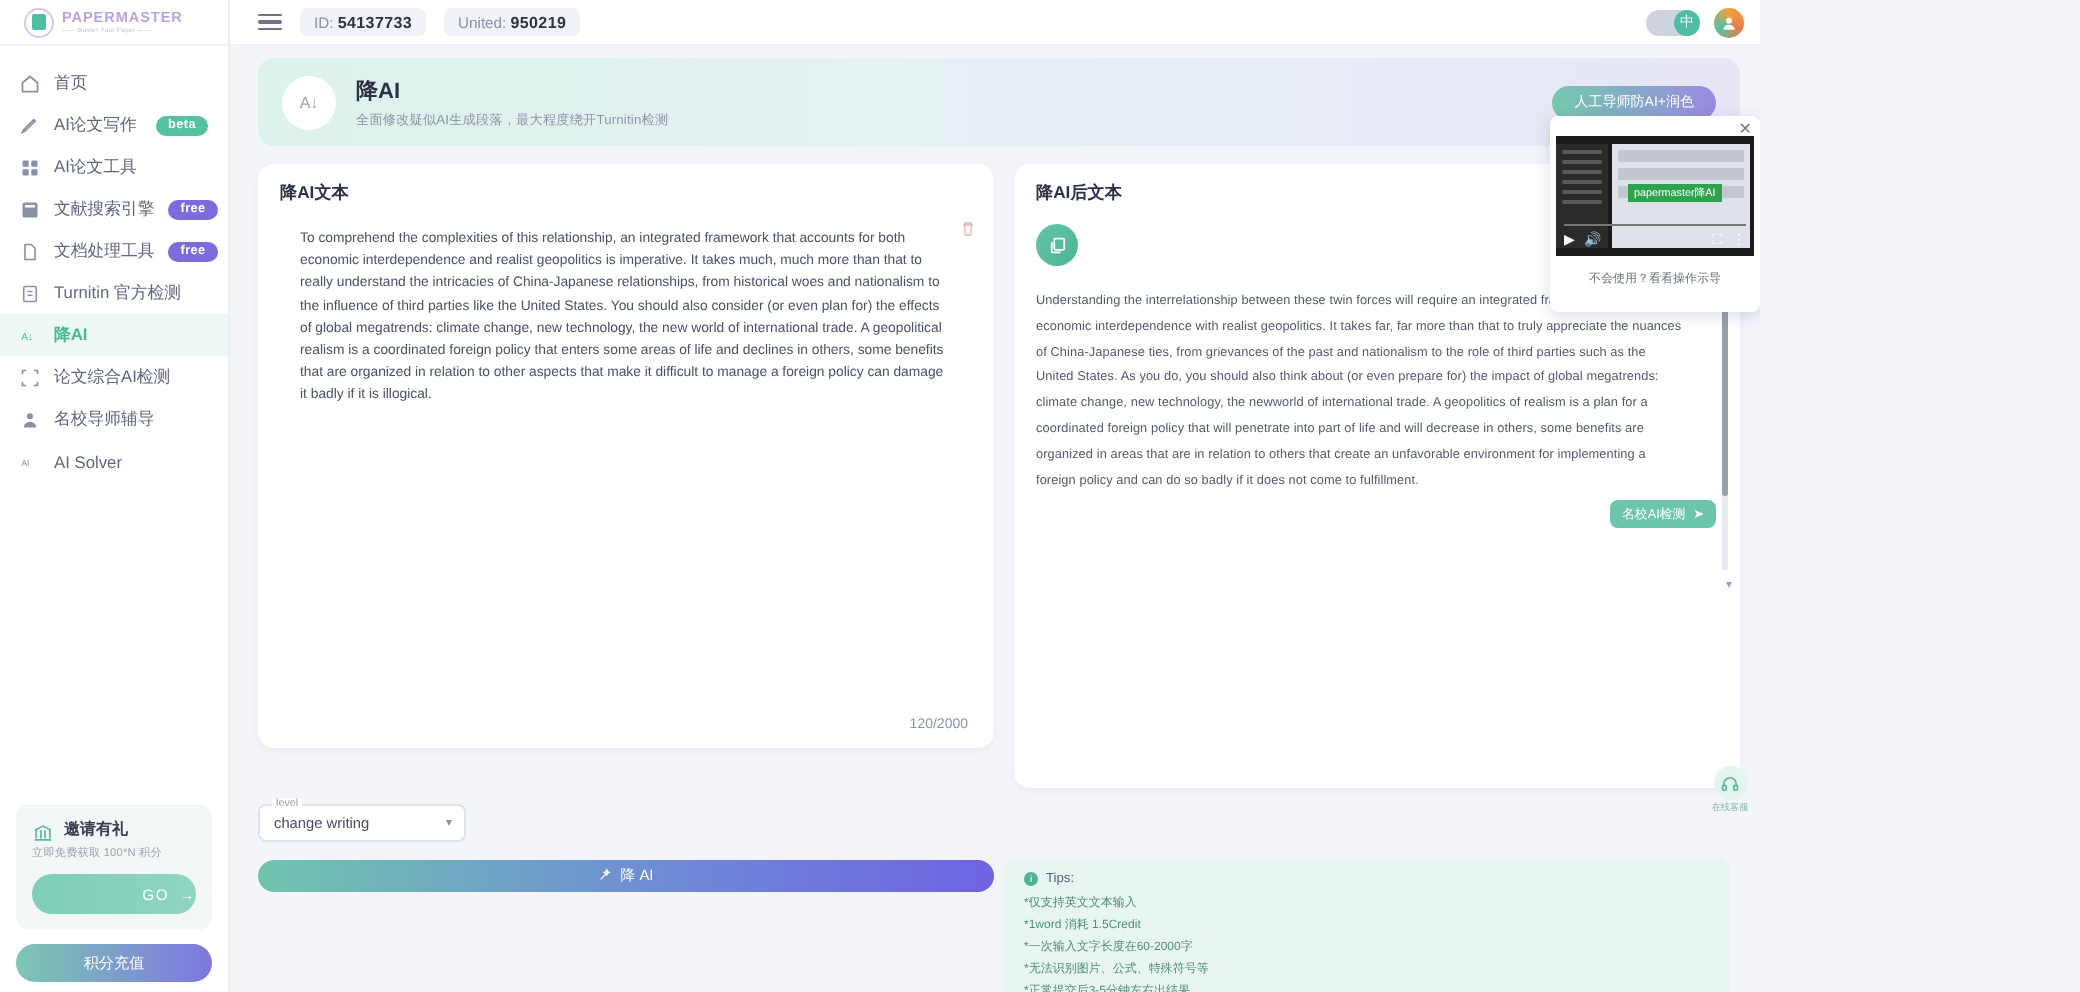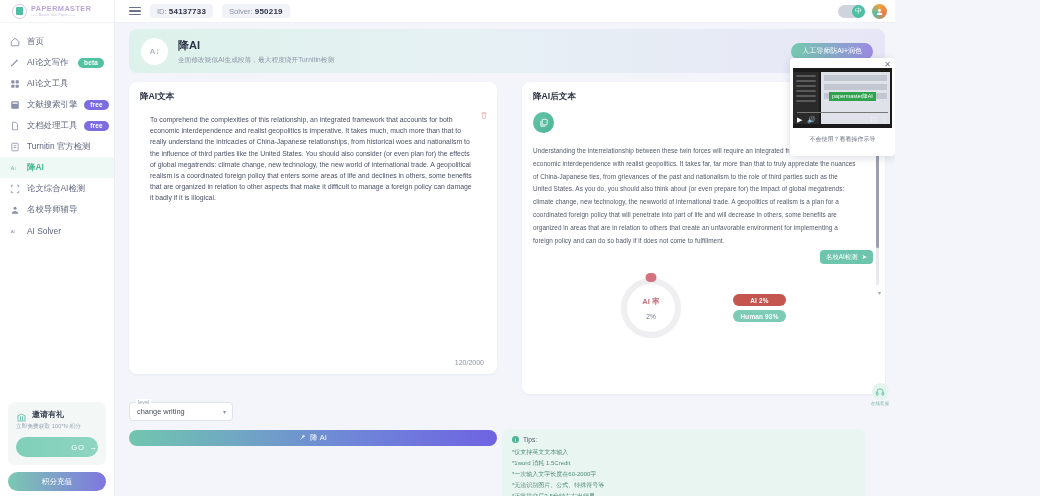--- a/index.html
+++ b/index.html
@@ -126,21 +126,21 @@
   }
   .head-title { font-size: 11px; font-weight: bold; color: #2c3245; }
   .head-sub { font-size: 6.6px; color: #8e95a8; margin-top: 3px; letter-spacing: .1px; }
   .head-cta {
     margin-left: auto; height: 17px; border-radius: 9px;
     background: linear-gradient(90deg,#74c9ae,#9b8ae2);
     color: #fff; font-size: 7px; padding: 0 11px; border: none; cursor: pointer;
     display: flex; align-items: center; white-space: nowrap;
   }
 
-  .panels { display: flex; gap: 25px; margin-top: 9px; }
+  .panels { display: flex; gap: 10px; margin-top: 9px; }
   .panel {
     background: #fff; border-radius: 8px; position: relative;
     box-shadow: 0 1px 3px rgba(100,110,140,.07);
   }
   .panel-left { width: 368px; height: 292px; padding: 9px 11px 0 11px; }
   .panel-right { width: 363px; height: 312px; padding: 9px 11px 0 11px; }
   .panel-title { font-size: 8.6px; font-weight: bold; color: #2c3245; }
 
   .src-text {
     margin-top: 11px; font-size: 6.9px; line-height: 1.62; color: #4b5165;
@@ -425,21 +425,21 @@
       <div class="hamburger">
         <span></span>
           <span></span>
           <span></span>
       </div>
       <div class="pill">
         <span>ID:</span>
         <b>54137733</b>
       </div>
       <div class="pill">
-        <span>Solver:</span>
+        <span>United:</span>
         <b>950219</b>
       </div>
       <div class="top-right">
         <div class="lang-toggle">
           <div class="knob">中</div>
         </div>
         <div class="avatar">
           <svg viewBox="0 0 16 16" width="9" height="9" fill="#fff">
               <circle cx="8" cy="6" r="2.6"></circle>
               <path d="M3 14c0-3 2.4-4.4 5-4.4s5 1.4 5 4.4z"></path>
@@ -484,31 +484,20 @@
           <div class="out-scrollbar">
               <i></i>
             </div>
           <div class="scroll-caret">▾</div>
 
           <button class="detect-btn">
             <span>名校AI检测</span>
             <span>➤</span>
           </button>
 
-          <div class="gauge-wrap">
-            <div class="gauge">
-              <div class="dot"></div>
-              <div class="g-label">AI 率</div>
-              <div class="g-val">2%</div>
-            </div>
-            <div class="tags">
-              <div class="tag ai">AI 2%</div>
-              <div class="tag human">Human 98%</div>
-            </div>
-          </div>
         </section>
       </div>
 
       <div class="controls">
         <div class="select-wrap">
           <span class="select-legend">level</span>
           <span class="select-val">change writing</span>
           <span class="caret-down">▾</span>
         </div>
         <button class="run-btn">

